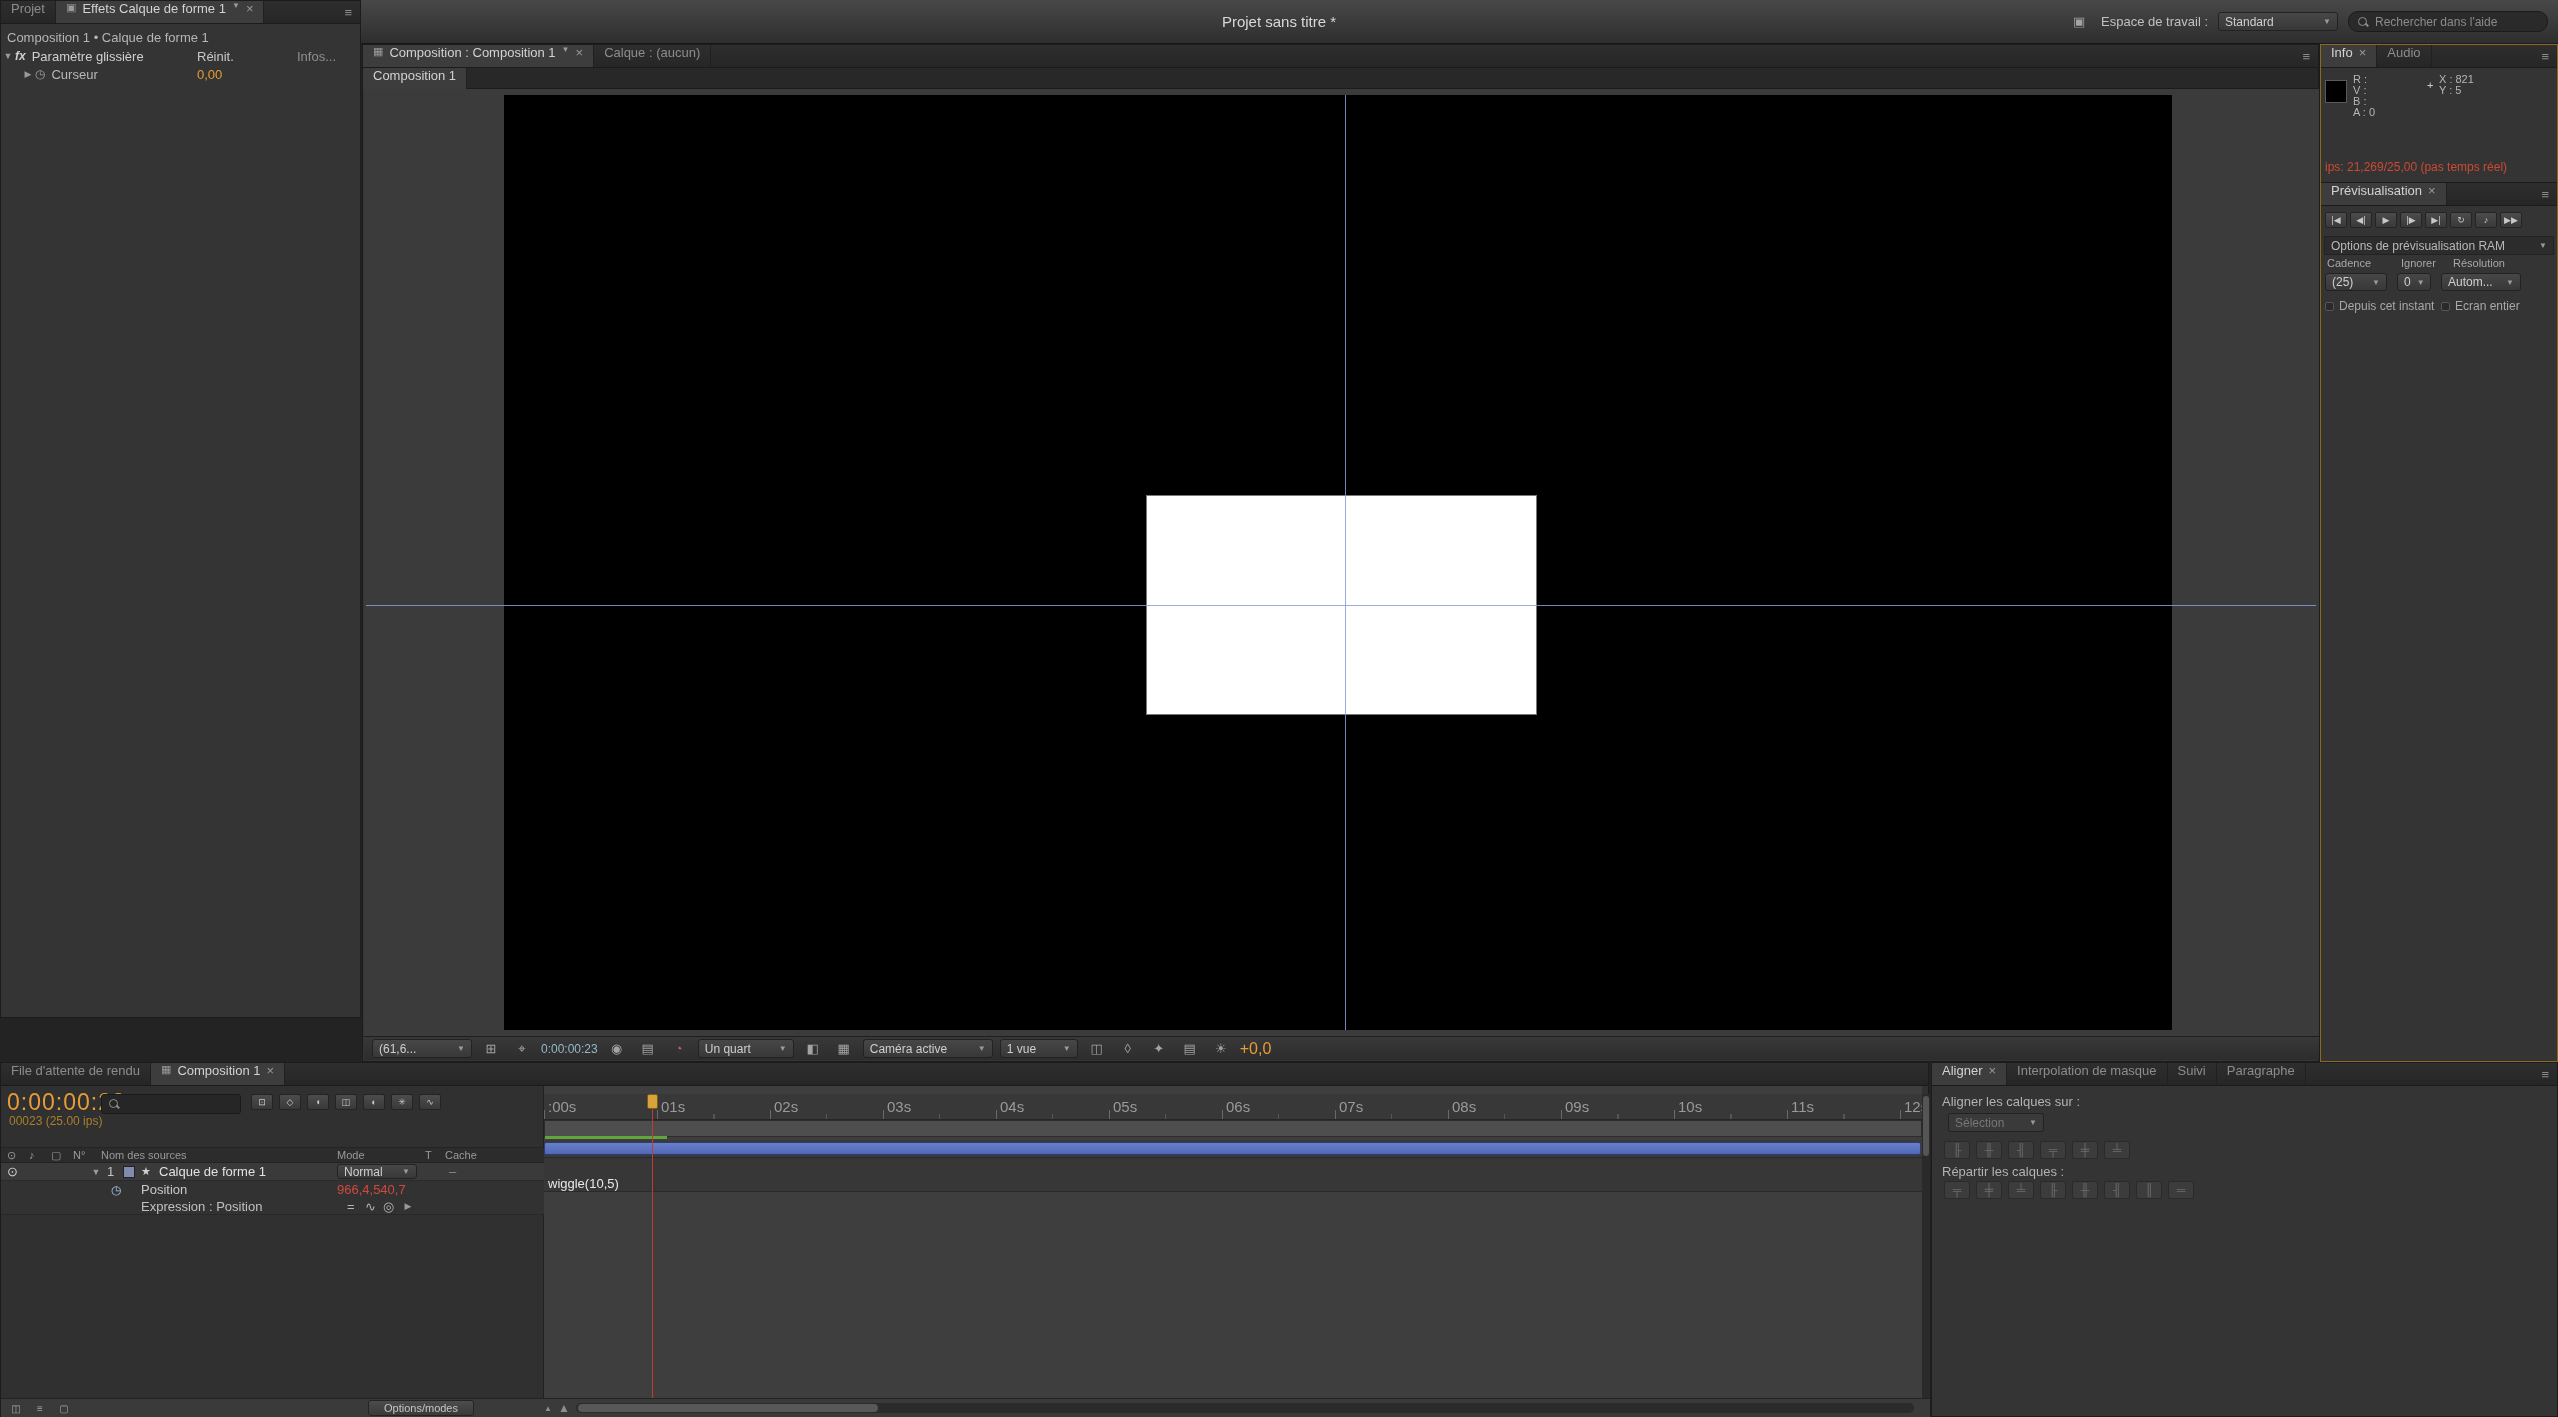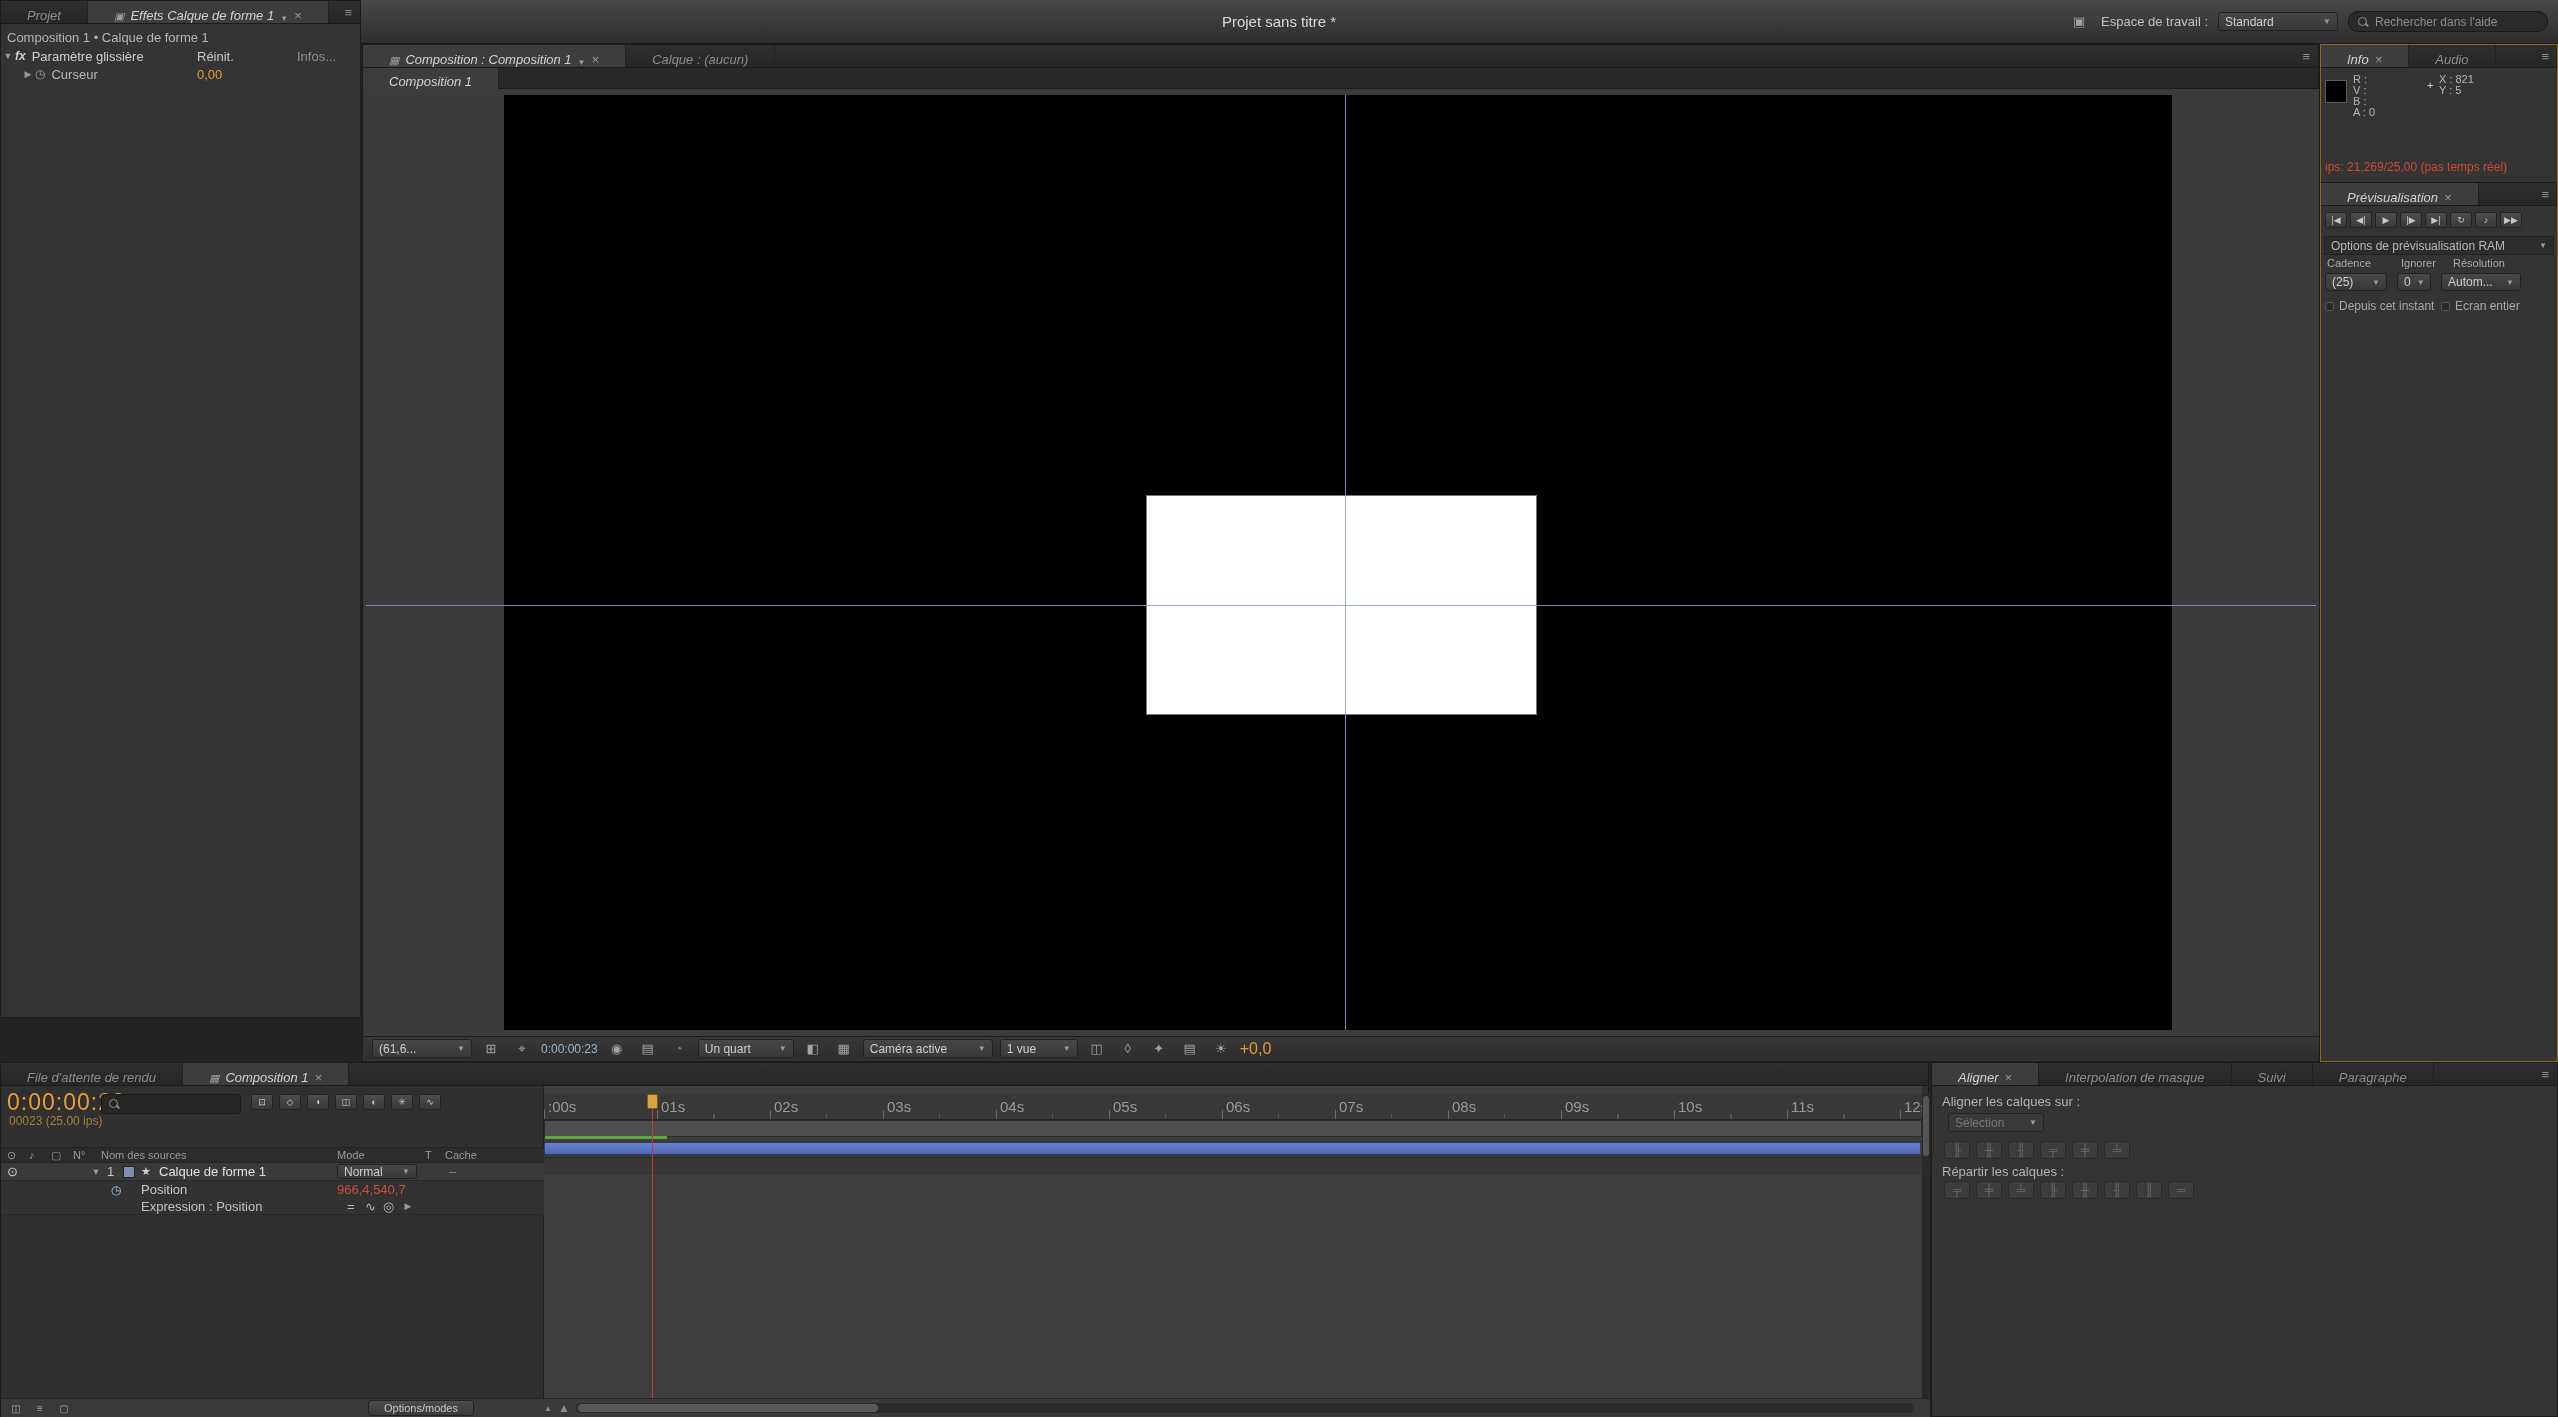--- a/index.html
+++ b/index.html
@@ -8,21 +8,21 @@
     --accent-orange:#e79c35;
     --value-red:#cf4a3e;
     --layer-bar-blue:#4f67b5;
     --guide-blue:#8b9bd8;
     --warning-red:#cc4a33;
   }
   #root{position:relative;width:2558px;height:1172px;background:#232323;color:#bfbfbf;font-size:14px;}
   .panel{position:absolute;background:#343434;border:1px solid #1c1c1c;}
   
   .tabbar{height:23px;background:linear-gradient(#2e2e2e,#262626);display:flex;align-items:stretch;border-bottom:1px solid #1b1b1b;}
-  .tab{display:flex;align-items:flex-end;gap:6px;padding:0 26px;font-size:13px;color:#8c8c8c;border-right:1px solid #202020;white-space:nowrap;font-style:italic;}
+  .tab{display:flex;align-items:flex-start;gap:6px;padding:0 10px;font-size:13px;color:#8c8c8c;border-right:1px solid #202020;white-space:nowrap;}
   .tab.active{background:#3d3d3d;color:#d2d2d2;}
   .tab .close{color:#9a9a9a;font-size:13px;}
   .tab .tabicon{font-size:11px;color:#9a9a9a;}
   .tab .arrow{font-size:8px;color:#9a9a9a;}
   .panel-menu{margin-left:auto;display:flex;align-items:center;padding:0 8px;color:#8a8a8a;font-size:13px;}
   
   .select{display:inline-flex;align-items:center;justify-content:space-between;gap:6px;background:linear-gradient(#474747,#383838);border:1px solid #222;border-radius:3px;height:19px;padding:0 6px;font-size:12px;color:#cfcfcf;white-space:nowrap;}
   .select .arrow{font-size:8px;color:#9a9a9a;}
   .select.disabled{color:#777;background:#3a3a3a;}
   .icon-btn{display:inline-flex;align-items:center;justify-content:center;width:24px;height:19px;color:#a3a3a3;font-size:13px;background:transparent;border-radius:2px;}
@@ -404,20 +404,23 @@
           <span class="ruler-label" style="left: 1360px;">12s</span>
           <span style="position: absolute; left: 1356px; bottom: 0px; width: 1px; height: 9px; background: rgb(106, 106, 106);"></span>
         </div>
       <div id="tl-workarea">
         <div id="render-green"></div>
       </div>
       <div class="g-row" id="g-layer">
         <div id="layer-bar"></div>
       </div>
       <div class="g-row" id="g-pos"></div>
+      <div class="g-row" id="g-expr">
+        <span id="expr-text">wiggle(10,5)</span>
+      </div>
       <div class="g-row" id="g-empty"></div>
       <div id="playhead">
         <div id="cti"></div>
       </div>
     </div>
 
     <div id="tl-vscroll">
         <div class="thumb"></div>
       </div>
     <div id="tl-bottom"></div>

